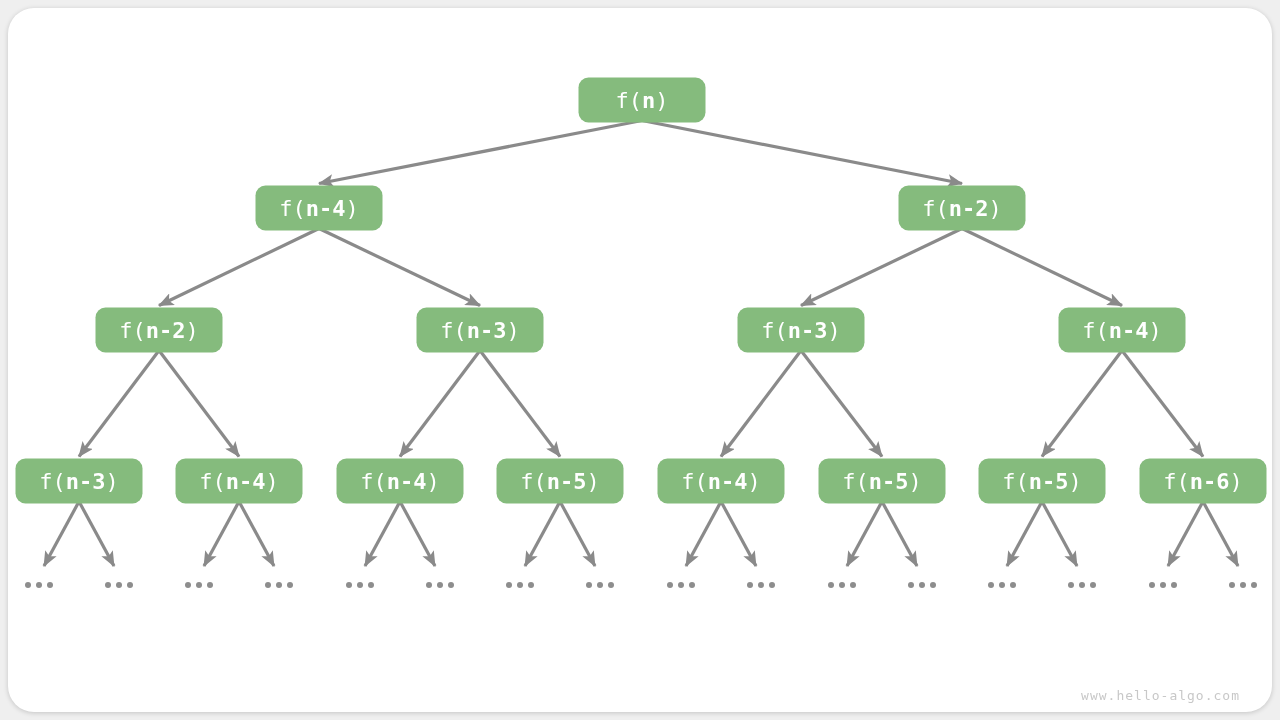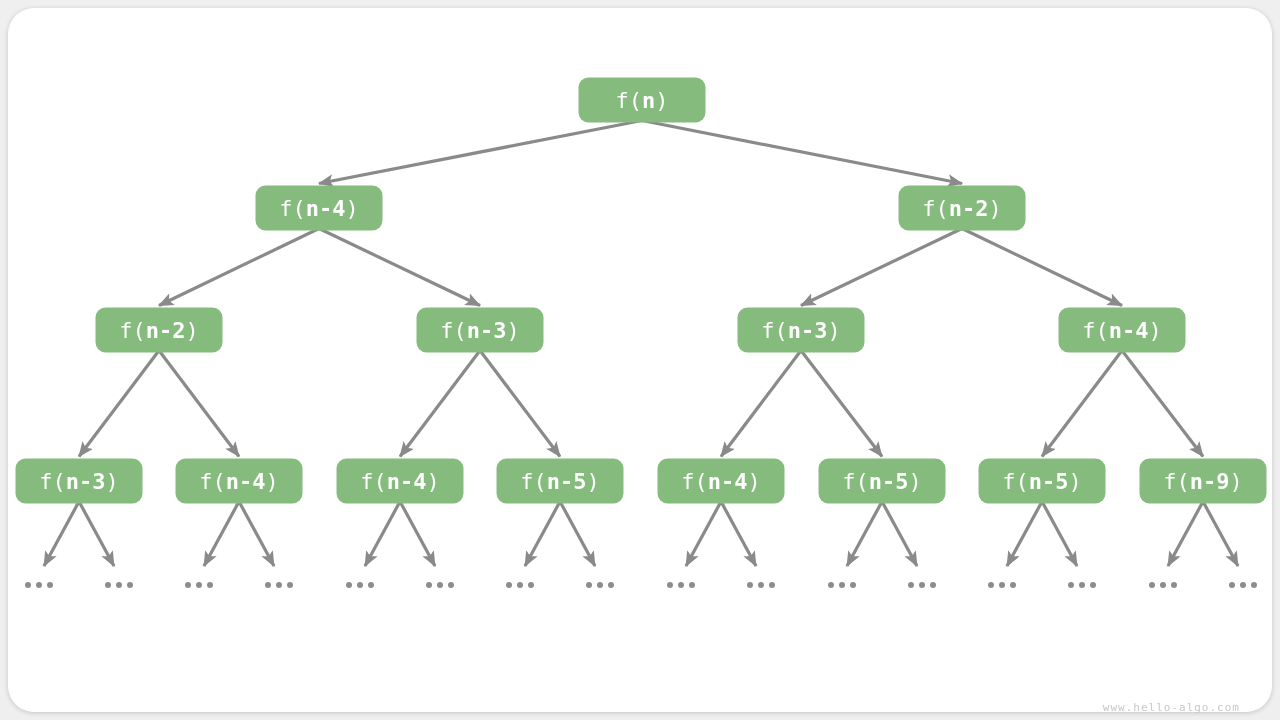--- a/index.html
+++ b/index.html
@@ -56,22 +56,22 @@
   }
   .tree-node .pre, .tree-node .post {
     font-weight: normal;
   }
   .tree-node .bold {
     font-weight: bold;
   }
   .watermark {
     position: absolute;
     right: 40px;
-    bottom: 6px;
-    font-size: 11px;
+    bottom: 17px;
+    font-size: 13px;
     letter-spacing: 1px;
   }
 </style>
 </head>
 <body style="background: rgb(239, 239, 239);">
 
 <div class="stage">
   <div class="card" style="background: rgb(255, 255, 255);"></div>
   <svg class="edges-layer" width="1280" height="720" viewBox="0 0 1280 720" xmlns="http://www.w3.org/2000/svg">
       <defs>
@@ -256,18 +256,18 @@
         <span class="bold">n-5</span>
         <span class="post">)</span>
       </div>
       <div class="tree-node" style="left: 1042px; top: 481px; background: rgb(133, 187, 125); color: rgb(255, 255, 255);">
         <span class="pre">f(</span>
         <span class="bold">n-5</span>
         <span class="post">)</span>
       </div>
       <div class="tree-node" style="left: 1203px; top: 481px; background: rgb(133, 187, 125); color: rgb(255, 255, 255);">
         <span class="pre">f(</span>
-        <span class="bold">n-9</span>
+        <span class="bold">n-6</span>
         <span class="post">)</span>
       </div>
     </div>
   <div class="watermark" style="color: rgb(200, 200, 200);">www.hello-algo.com</div>
 </div>
 
 </body></html>

